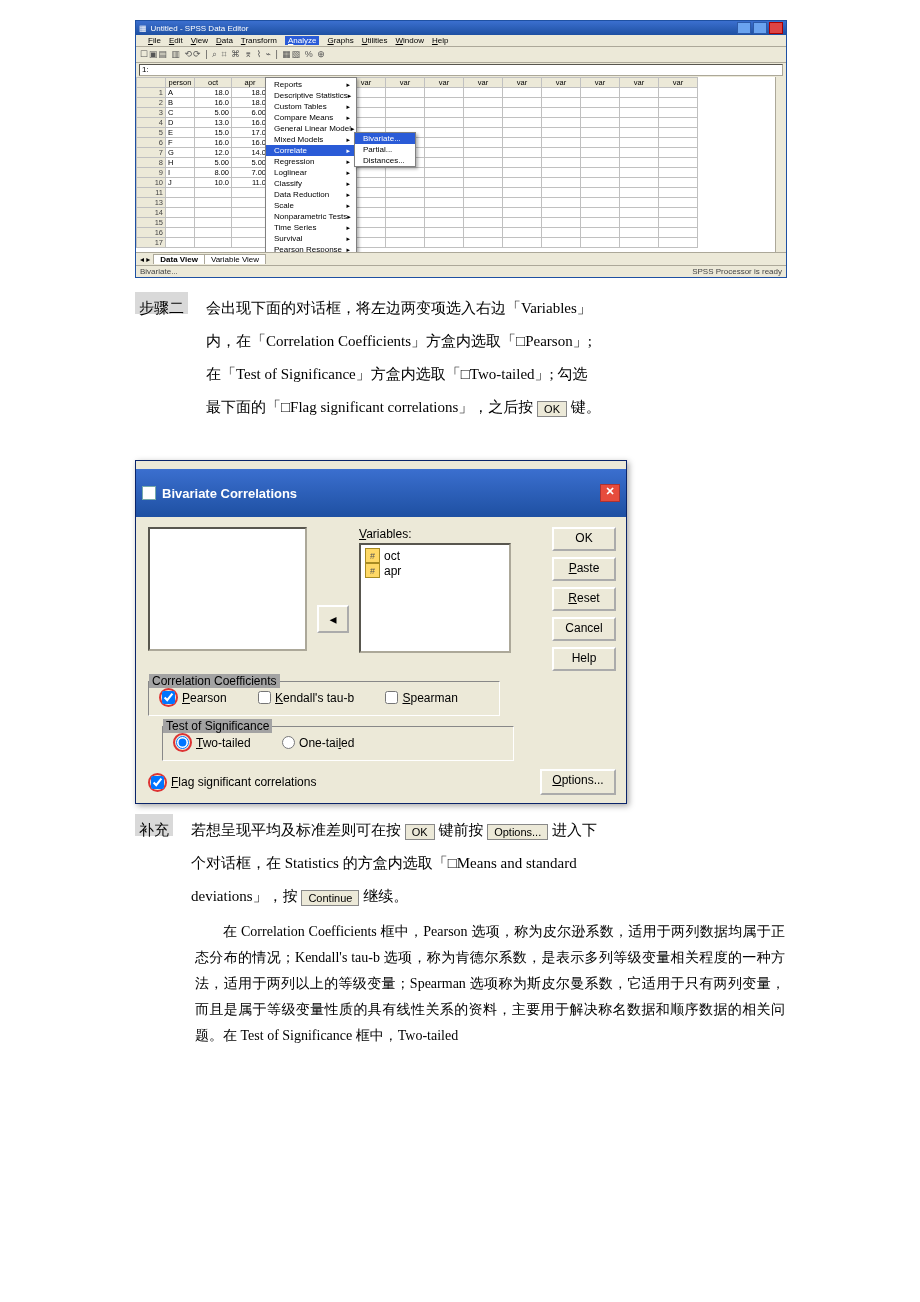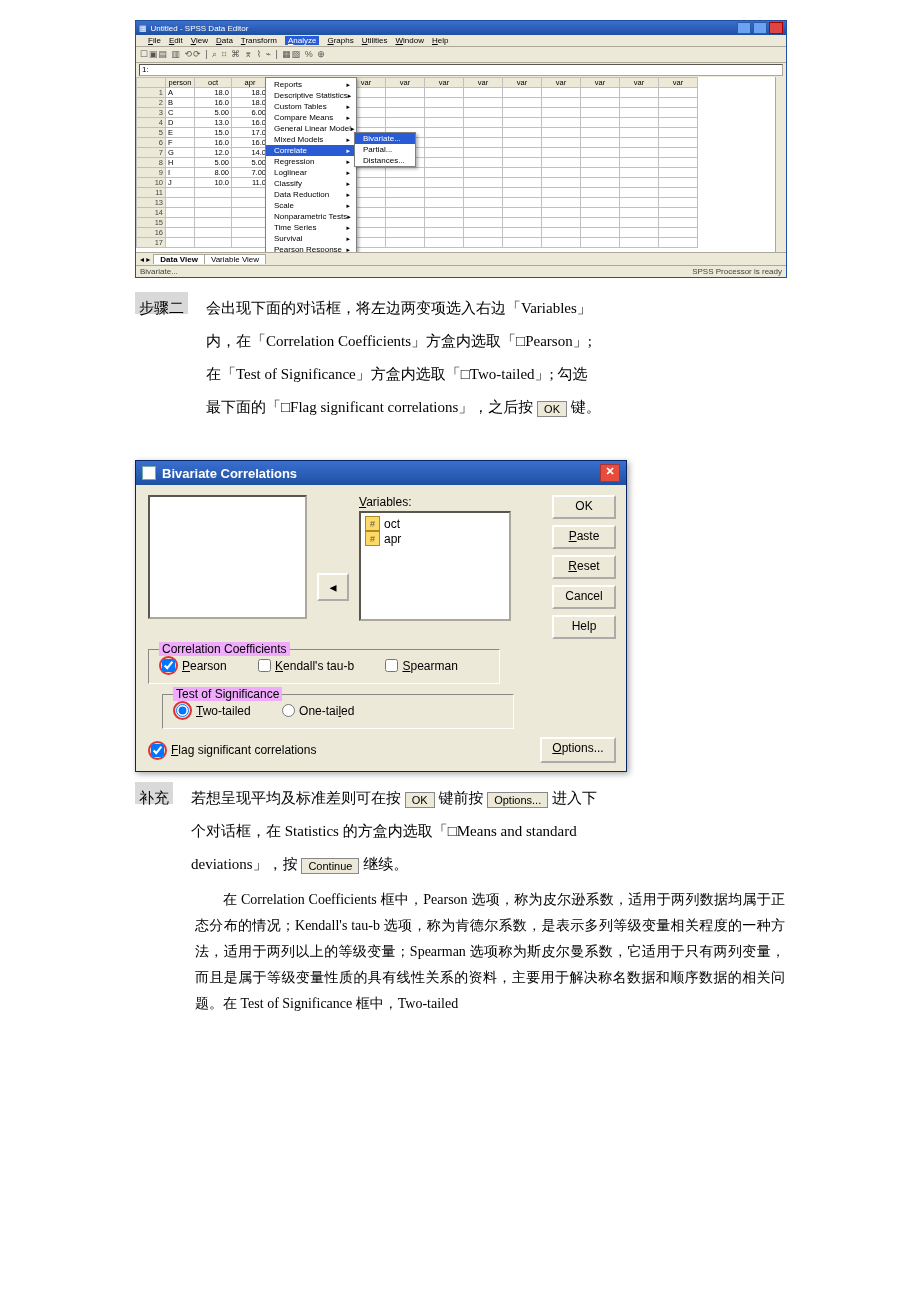--- a/index.html
+++ b/index.html
@@ -143,23 +143,23 @@
   .dlg{
     width:490px;
     border:1px solid #0a246a;
     font-family:Tahoma,sans-serif;
     font-size:12px;
     background:#ece9d8;
     box-shadow:2px 2px 6px rgba(0,0,0,.35);
   }
   .dlg-title{
     background:linear-gradient(to bottom,#3b6fcf,#1e50a2);
-    color:#fff;padding:3px 6px;
+    color:#fff;padding:15px 6px;
     display:flex;align-items:center;justify-content:space-between;
-    font-weight:bold;font-size:13px;
+    font-weight:bold;font-size:13px;margin-top:8px;
   }
   .dlg-close{
     width:18px;height:16px;background:#e74c3c;border:1px solid #a33;
     color:#fff;text-align:center;line-height:13px;font-size:11px;font-weight:bold;
   }
   .dlg-body{padding:10px 10px 8px 12px;}
   .dlg-top{display:flex;gap:10px;}
   .listbox{
     background:#fff;border:2px inset #aca899;width:155px;height:120px;
   }
@@ -182,21 +182,21 @@
   .btn-col{display:flex;flex-direction:column;gap:6px;margin-left:auto;}
   .dbtn{
     width:60px;height:20px;border:2px outset #fff;background:#ece9d8;
     font-size:12px;text-align:center;line-height:18px;
   }
   .fieldset{
     border:1px solid #fff;border-top-color:#888;border-left-color:#888;
     margin-top:10px;padding:6px 10px 8px 10px;position:relative;
   }
   .legend{
-    position:absolute;top:-8px;left:10px;background:#f0abfc;padding:0 3px;font-size:12px;
+    position:absolute;top:-8px;left:0;background:#a3a3a3;padding:0 3px;font-size:12px;
   }
   .chk,.rad{display:inline-flex;align-items:center;gap:4px;margin-right:28px;font-size:12px;}
   .chk input,.rad input{margin:0;}
   .circled{
     display:inline-block;border:2px solid #d33;border-radius:50%;
     padding:1px;line-height:0;
   }
   .bottom-row{display:flex;align-items:center;justify-content:space-between;margin-top:8px;}
   .opt-btn{
     width:72px;height:22px;border:2px outset #fff;background:#ece9d8;

